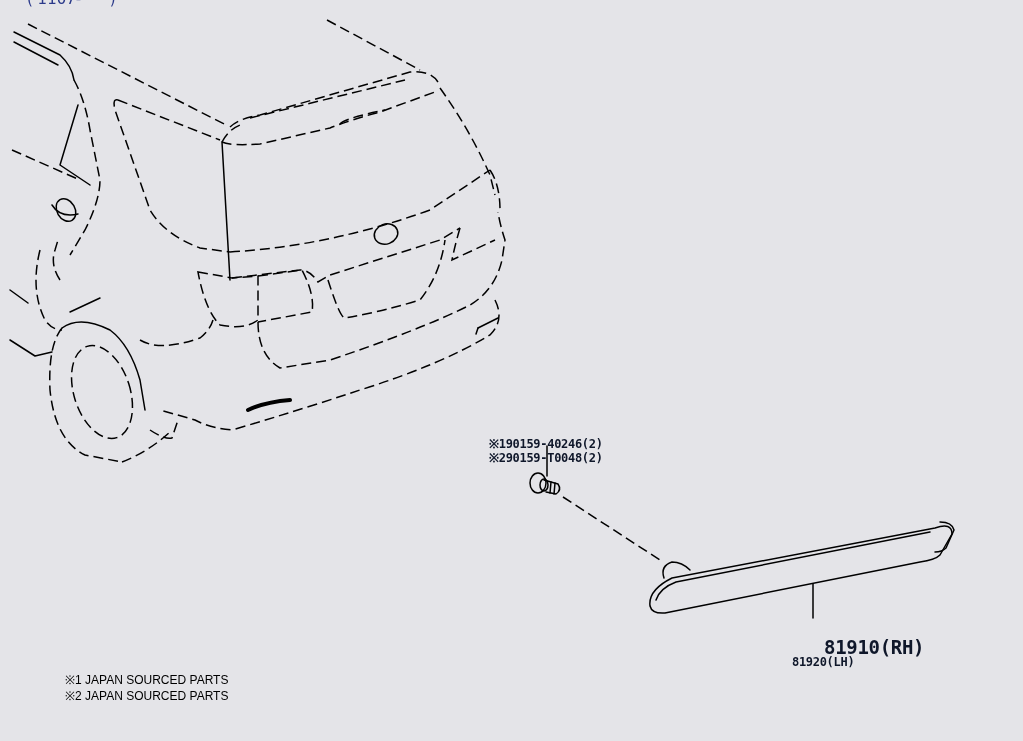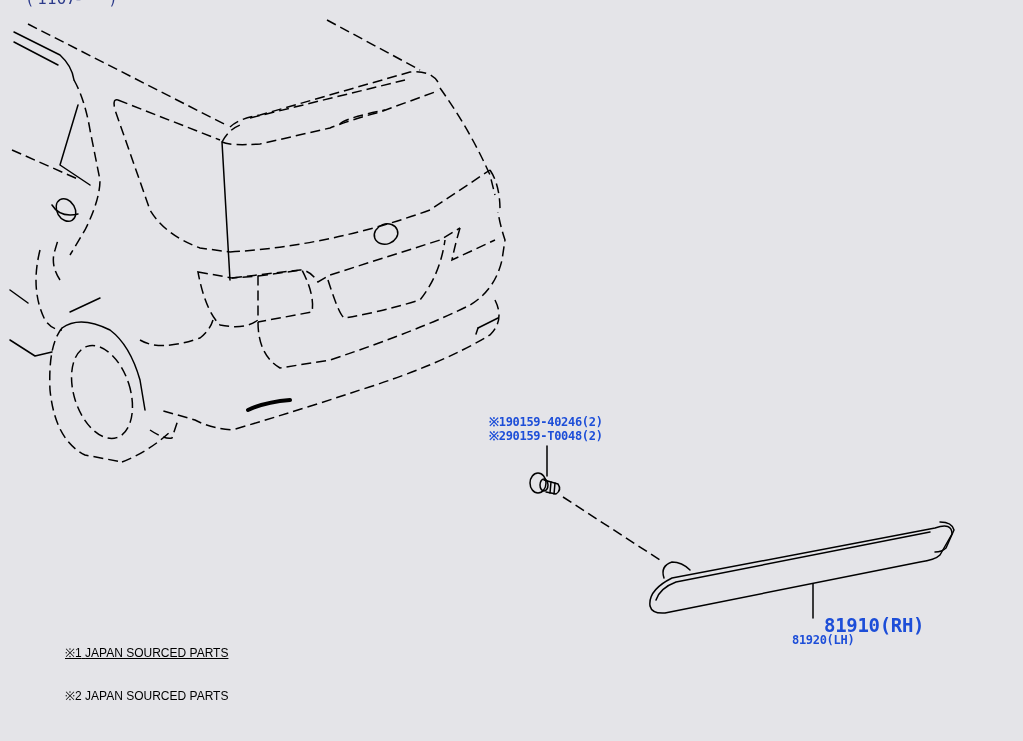--- a/index.html
+++ b/index.html
@@ -5,23 +5,23 @@
   html, body { margin: 0; padding: 0; }
   body {
     width: 1023px; height: 741px; overflow: hidden;
     background: #e4e4e8; position: relative;
     font-family: "DejaVu Sans Mono", monospace;
   }
   .canvas { position: absolute; left: 0; top: 0; width: 1023px; height: 741px; }
   svg .solid { fill: none; stroke: #000; stroke-width: 1.5; stroke-linecap: round; stroke-linejoin: round; }
   svg .dash { fill: none; stroke: #000; stroke-width: 1.5; stroke-dasharray: 10 5; stroke-linecap: butt; }
   .label {
-    position: absolute; color: #1d4ed8; font-weight: bold;
+    position: absolute; color: #0f172a; font-weight: bold;
     font-family: "DejaVu Sans Mono", monospace; font-size: 12px; line-height: 14px;
-    white-space: nowrap; letter-spacing: -0.3px;
+    white-space: nowrap; letter-spacing: -0.3px; margin-top: 22px;
   }
   .top-caption {
     position: absolute; left: 27px; top: -10px; font-size: 15px;
     color: #2b3a8a; font-family: "DejaVu Sans", sans-serif; white-space: pre;
   }
   .note {
     position: absolute; left: 65px; font-size: 12px; line-height: 15px;
     font-family: "Liberation Sans", sans-serif; color: #000; white-space: nowrap;
   }
   .mark { font-size: 12px; }
@@ -112,20 +112,20 @@
 <div class="label" style="left:489px; top:415px;">
   <span class="mark">※1</span><span>90159-40246(2)</span>
 </div>
 <div class="label" style="left:489px; top:429px;text-align:center;">
   <span class="mark">※2</span><span>90159-T0048(2)</span>
 </div>
 
 <div class="label" style="left:824px; top:618px; font-size:19px;">81910(RH)</div>
 <div class="label" style="left:792px; top:633px; font-size:12px;">81920(LH)</div>
 
-<div class="note" style="top:646px;text-decoration:underline;">
+<div class="note" style="top:673px;">
   <span>※1</span>
   <span>JAPAN SOURCED PARTS</span>
 </div>
 <div class="note" style="top:689px;">
   <span>※2</span>
   <span>JAPAN SOURCED PARTS</span>
 </div>
 
 </body></html>

